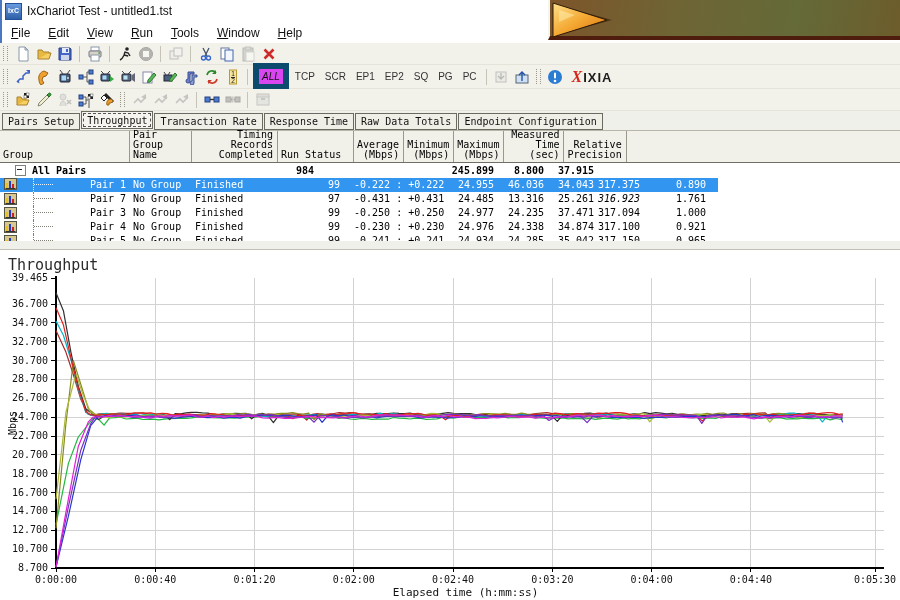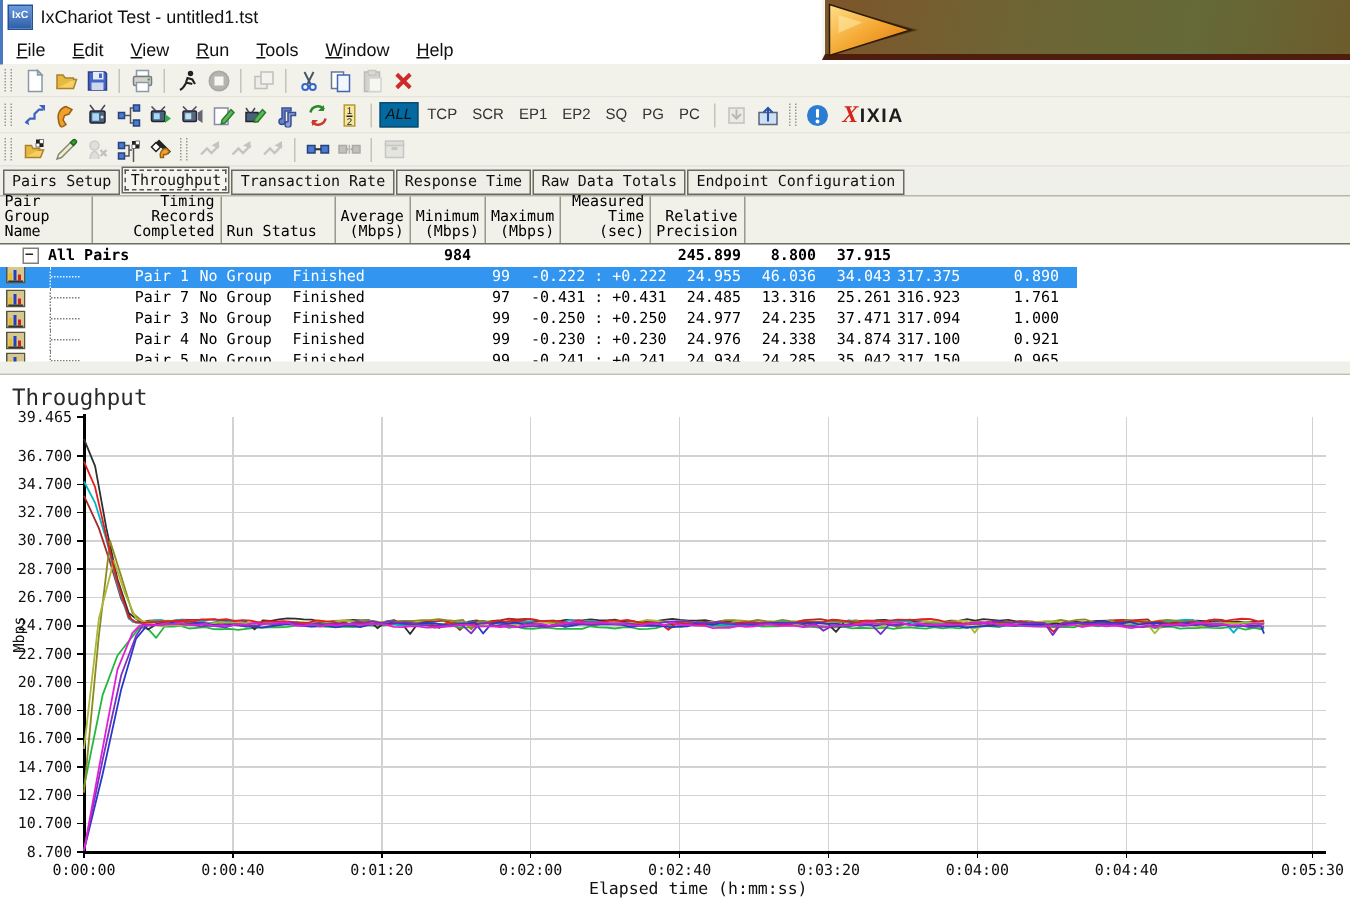--- a/index.html
+++ b/index.html
@@ -22,21 +22,21 @@
   .tb1{top:43px;height:21px;border-bottom:1px solid #e6e4da;}
   .tb2{top:65px;height:23px;border-bottom:1px solid #e6e4da;}
   .tb3{top:89px;height:21px;border-bottom:1px solid #e6e4da;}
   .handle{width:3px;height:15px;margin:0 4px 0 3px;border-left:1px dotted #9a988c;border-right:1px dotted #9a988c;}
   .sep{width:1px;height:16px;background:#c6c4b6;margin:0 4px;}
   .tbtn{width:21px;height:19px;display:flex;align-items:center;justify-content:center;flex:0 0 auto;}
   .tbtn svg{display:block;}
   .tbtn.disabled{filter:grayscale(1) opacity(.4);}
   .proto-btn{font:10px "Liberation Sans",sans-serif;color:#333;padding:2px 3px;margin:0 1px;
              border:1px solid transparent;}
-  .proto-btn.selected{background:#0369a1;border:1px solid #0c4a6e;color:#111;font-style:italic;}
+  .proto-btn.selected{background:#d946ef;border:6px solid #0c4a6e;color:#111;font-style:italic;}
   .ixia{display:flex;align-items:baseline;margin:0 6px;}
   .ixia .x{color:#d42619;font:italic bold 16px "Liberation Serif",serif;margin-right:1px;}
   .ixia .t{color:#1c1c1c;font:bold 13px "Liberation Sans",sans-serif;letter-spacing:1px;}
   
   .tabstrip{position:absolute;top:111px;left:0;width:900px;height:19px;display:flex;align-items:flex-end;padding-left:2px;}
   .tab{font:10px "DejaVu Sans Mono",monospace;color:#111;background:#f0efe7;border:1px solid #6a6a60;
        padding:2px 5px 2px;margin-right:1px;white-space:nowrap;}
   .tab.selected{background:#f5f4ee;outline:1px dashed #555;outline-offset:-3px;position:relative;top:-1px;
                 padding-top:3px;}
   
@@ -452,20 +452,21 @@
   <div class="tabstrip" id="tabstrip">
       <div class="tab">Pairs Setup</div>
       <div class="tab selected">Throughput</div>
       <div class="tab">Transaction Rate</div>
       <div class="tab">Response Time</div>
       <div class="tab">Raw Data Totals</div>
       <div class="tab">Endpoint Configuration</div>
     </div>
   <div class="rtable" id="rtable">
       <div class="thead">
+        <div class="th" style="flex: 0 0 130px;">Group</div>
         <div class="th" style="flex: 0 0 62px;">Pair Group
 Name</div>
         <div class="th r" style="flex: 0 0 86px;">Timing Records
 Completed</div>
         <div class="th" style="flex: 0 0 76px;">Run Status</div>
         <div class="th r" style="flex: 0 0 50px;">Average
 (Mbps)</div>
         <div class="th r" style="flex: 0 0 50px;">Minimum
 (Mbps)</div>
         <div class="th r" style="flex: 0 0 50px; text-align: right;">Maximum
@@ -527,21 +528,21 @@
           <span class="tree"></span>
           <span class="pair-label">Pair 7</span>
         </div>
         <div class="td l" style="flex: 0 0 62px;">No Group</div>
         <div class="td l" style="flex: 0 0 76px;">Finished</div>
         <div class="td r" style="flex: 0 0 86px; padding-right: 14px;">97</div>
         <div class="td r" style="flex: 0 0 94px; padding-right: 4px;">-0.431 : +0.431</div>
         <div class="td r" style="flex: 0 0 50px; padding-right: 4px;">24.485</div>
         <div class="td r" style="flex: 0 0 50px; padding-right: 4px;">13.316</div>
         <div class="td r" style="flex: 0 0 50px; padding-right: 4px;">25.261</div>
-        <div class="td r" style="flex: 0 0 60px; padding-right: 24px;">316.923</div>
+        <div class="td r" style="flex: 0 0 60px; padding-right: 24px; font-style: italic;">316.923</div>
         <div class="td r" style="flex: 0 0 60px; padding-right: 12px;">1.761</div>
         <div class="td l" style="flex: 0 0 182px;"></div>
       </div>
       <div class="trow">
         <div class="td c-group" style="flex: 0 0 130px;">
           <span class="pair-icon"><svg width="13" height="12">
               <rect x="0.5" y="0.5" width="12" height="11" fill="#d8c890" stroke="#555544"></rect>
               <rect x="2" y="5" width="2" height="5" fill="#e8c020"></rect>
               <rect x="5" y="3" width="2" height="7" fill="#2040c0"></rect>
               <rect x="8" y="6" width="2" height="4" fill="#d02020"></rect>

